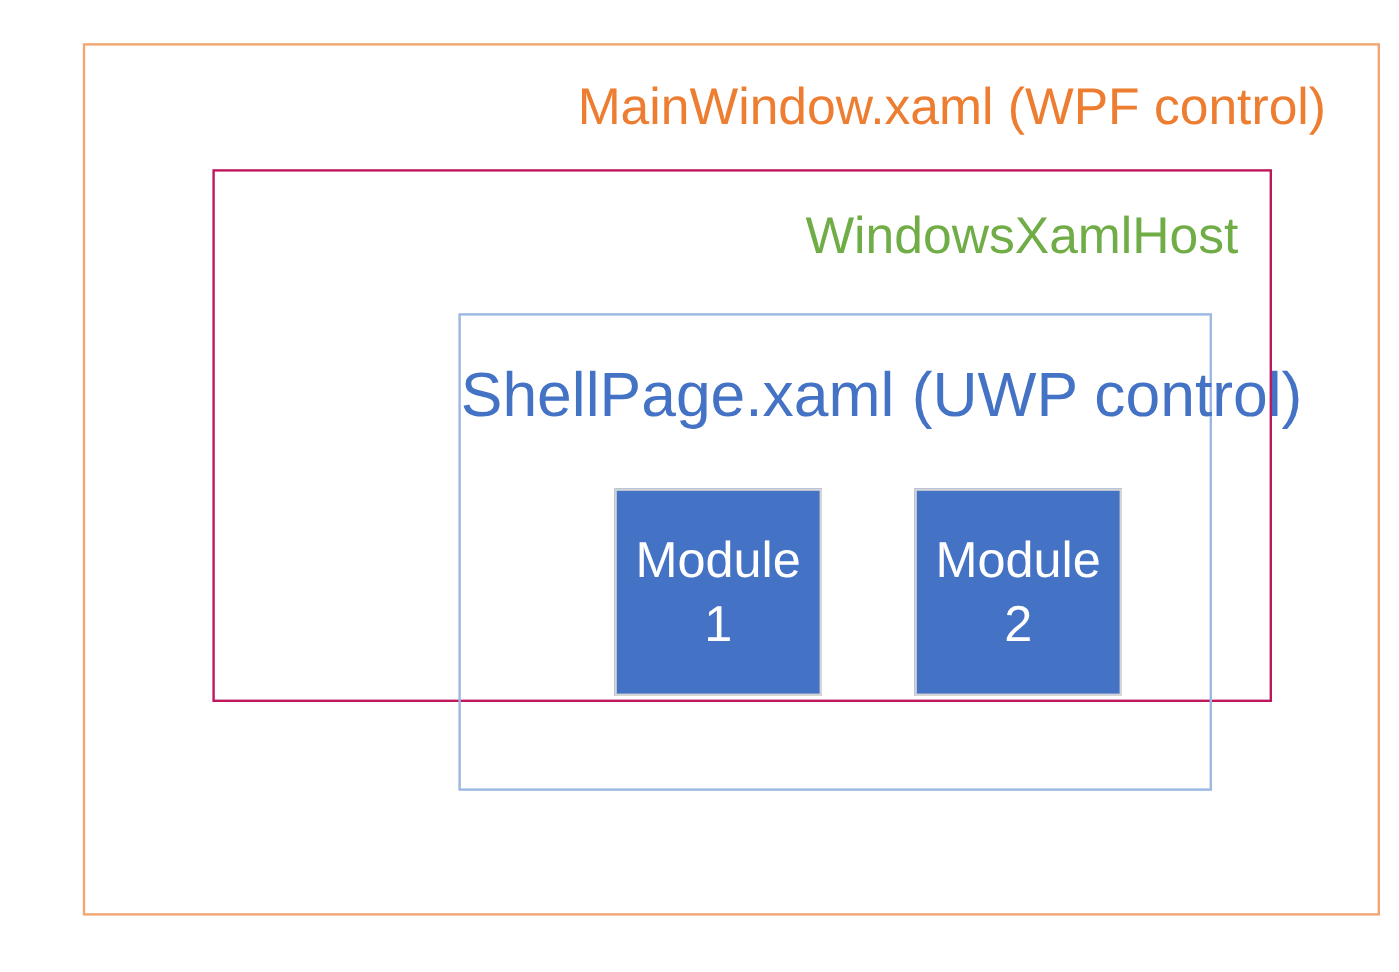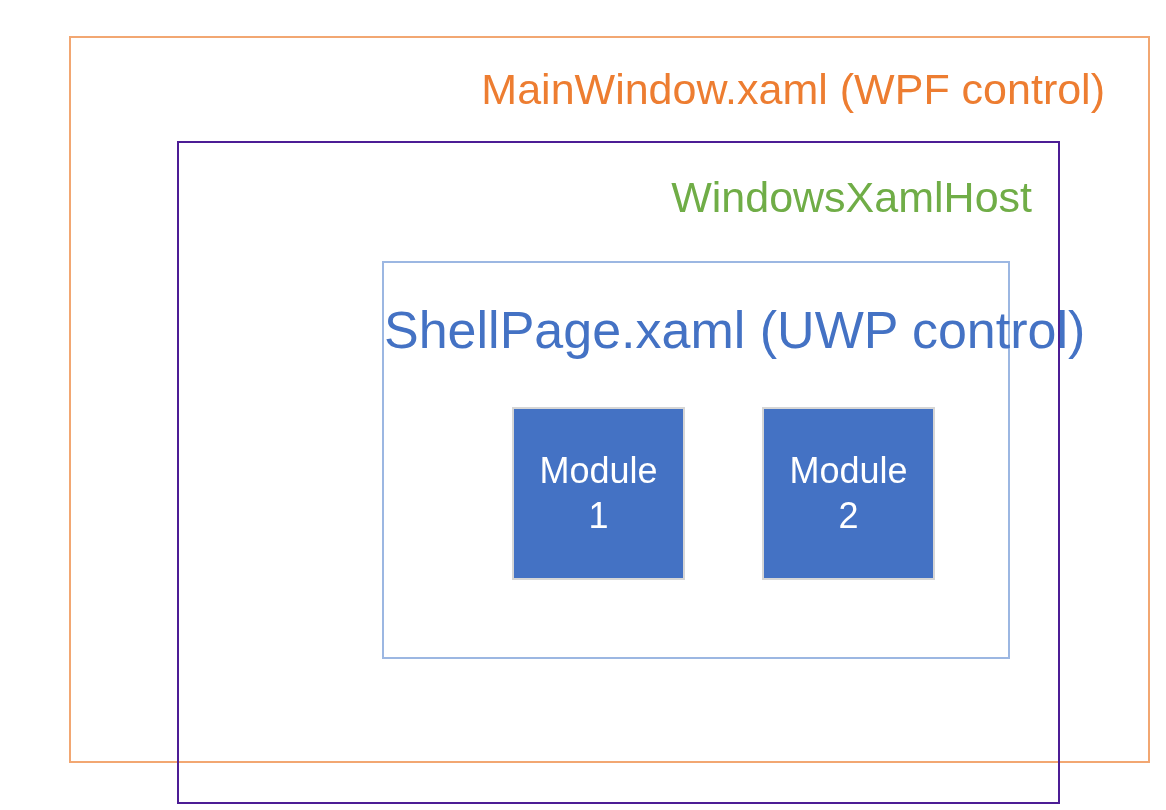--- a/index.html
+++ b/index.html
@@ -21,22 +21,22 @@
     box-sizing: border-box;
     background: transparent;
   }
   .box-mainwindow {
     left: 57px; top: 36px;
     width: 1081px; height: 727px;
     border: 2px solid #F2A772;
   }
   .box-xamlhost {
     left: 106px; top: 103px;
-    width: 883px; height: 663px;
-    border: 2px solid #4c1d95;
+    width: 883px; height: 444px;
+    border: 2px solid #be185d;
   }
   .box-shellpage {
     left: 203px; top: 118px;
     width: 628px; height: 398px;
     border: 2px solid #9CB7E2;
   }
   .label {
     position: absolute;
     white-space: nowrap;
     line-height: 1.1;
@@ -63,21 +63,21 @@
     width: 173px;
     height: 173px;
     box-sizing: border-box;
     background: #4472C4;
     border: 2px solid #D6D6D6;
     display: flex;
     flex-direction: column;
     align-items: center;
     justify-content: center;
     color: #ffffff;
-    font-size: 36px;
+    font-size: 42px;
     line-height: 1.24;
     text-align: center;
   }
   .module-1 { left: 128px; }
   .module-2 { left: 378px; }
   .module span { display: block; }
 </style>
 </head>
 <body>
 

